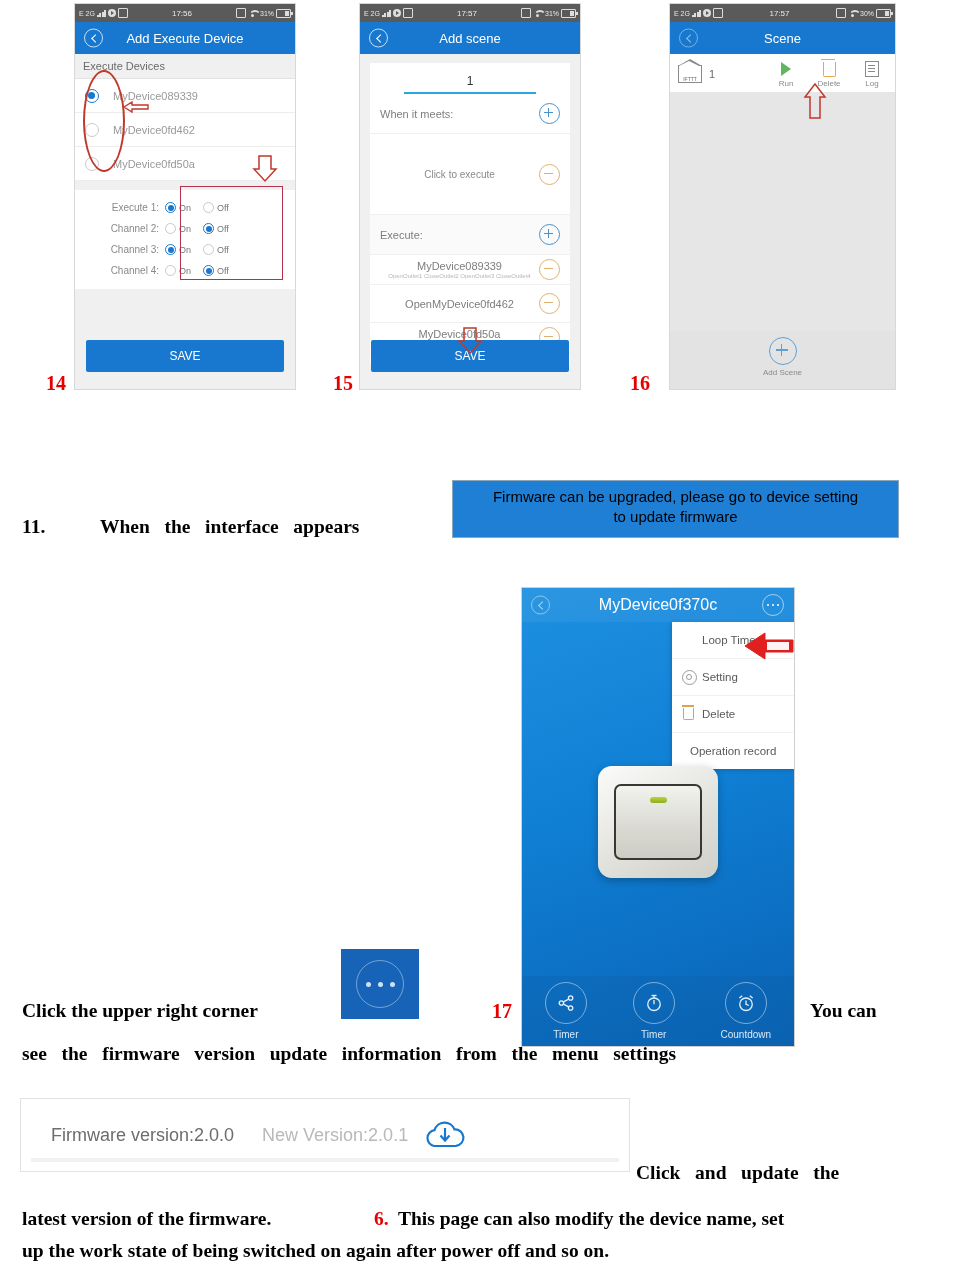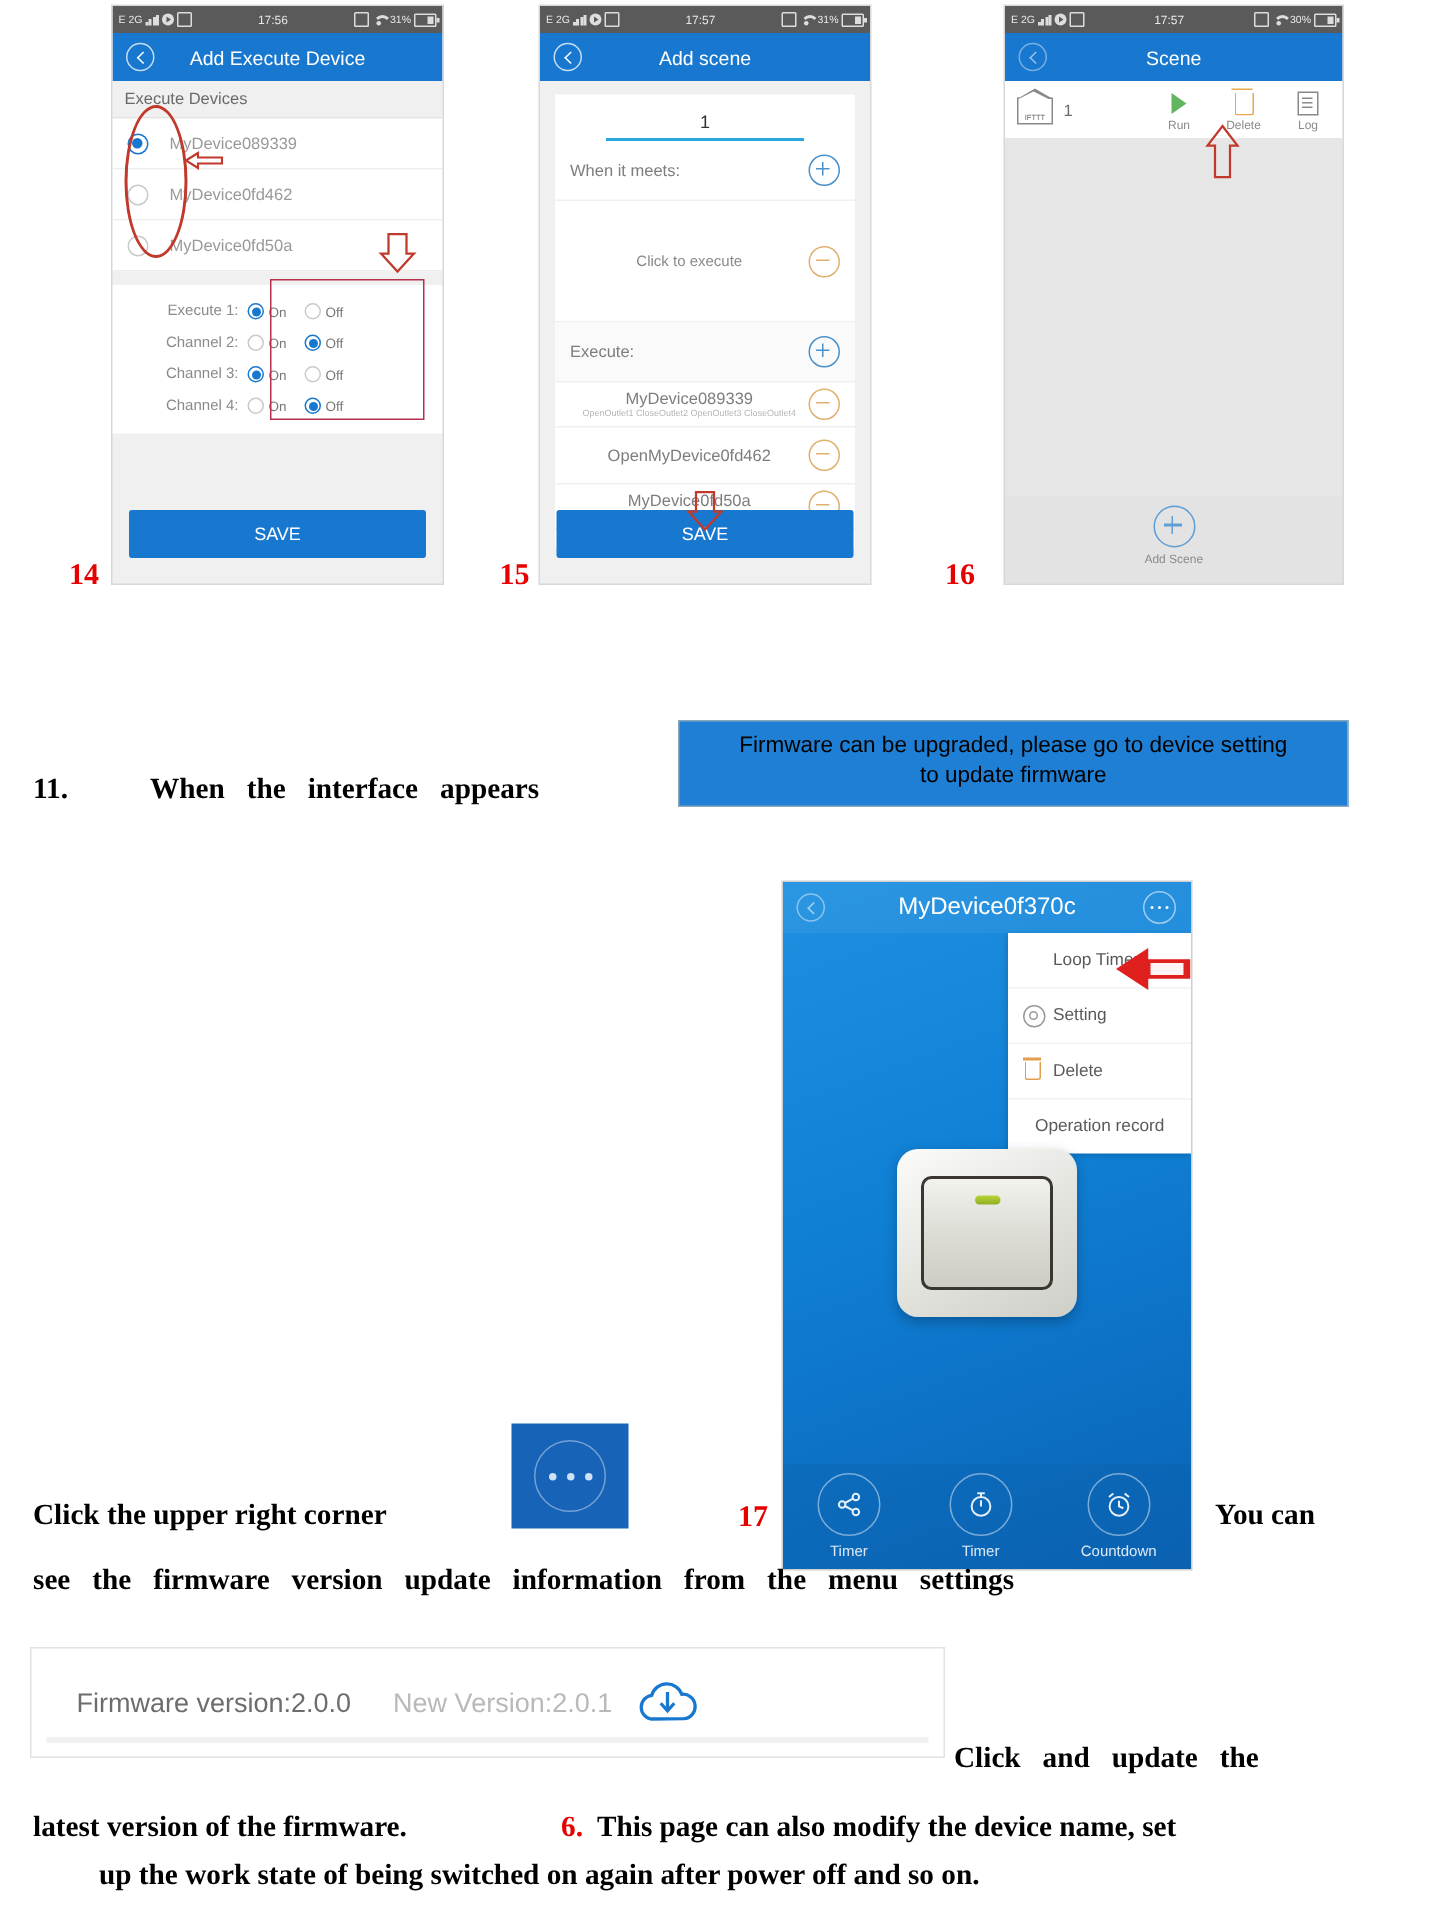--- a/index.html
+++ b/index.html
@@ -599,13 +599,13 @@
       <polyline points="18.5,17.5 23,22.5 27.5,17.5"></polyline>
     </svg>
   </span>
   <span class="sep"></span>
 </div>
 
 <div class="abs ptext" style="left:636px;top:1162px;white-space:pre;">Click   and   update   the</div>
 <div class="abs ptext" style="left:22px;top:1208px;">latest version of the firmware.</div>
 <div class="abs ptext red" style="left:374px;top:1208px;">6.</div>
 <div class="abs ptext" style="left:398px;top:1208px;">This page can also modify the device name, set</div>
-<div class="abs ptext" style="left:22px;top:1240px;margin-left:44px;">up the work state of being switched on again after power off and so on.</div>
+<div class="abs ptext" style="left:22px;top:1240px;">up the work state of being switched on again after power off and so on.</div>
 
 </body></html>

